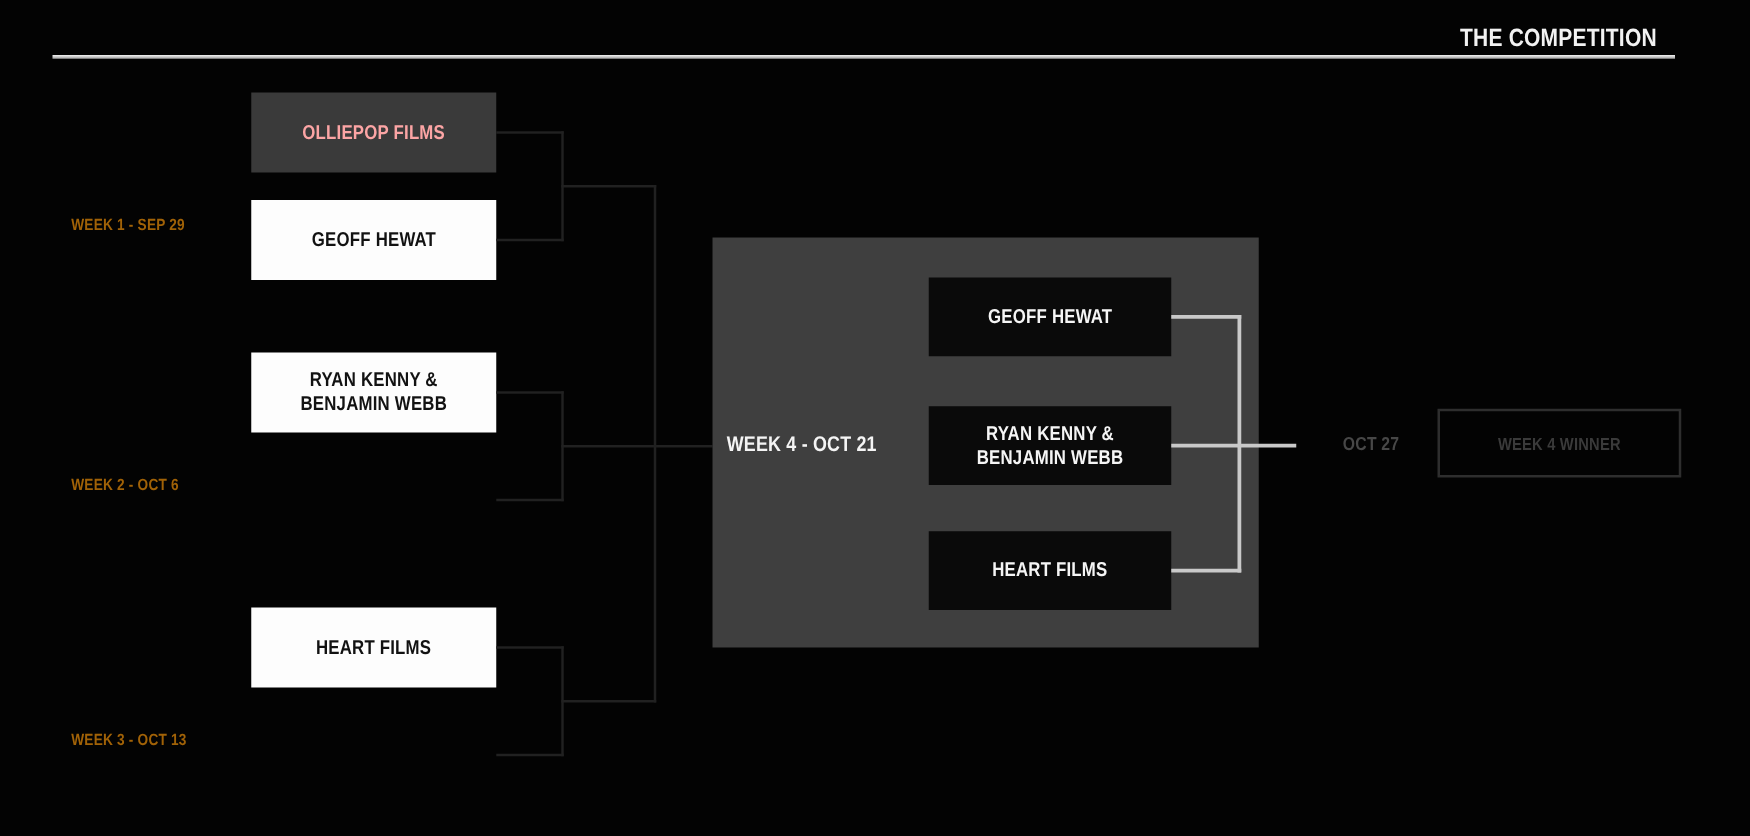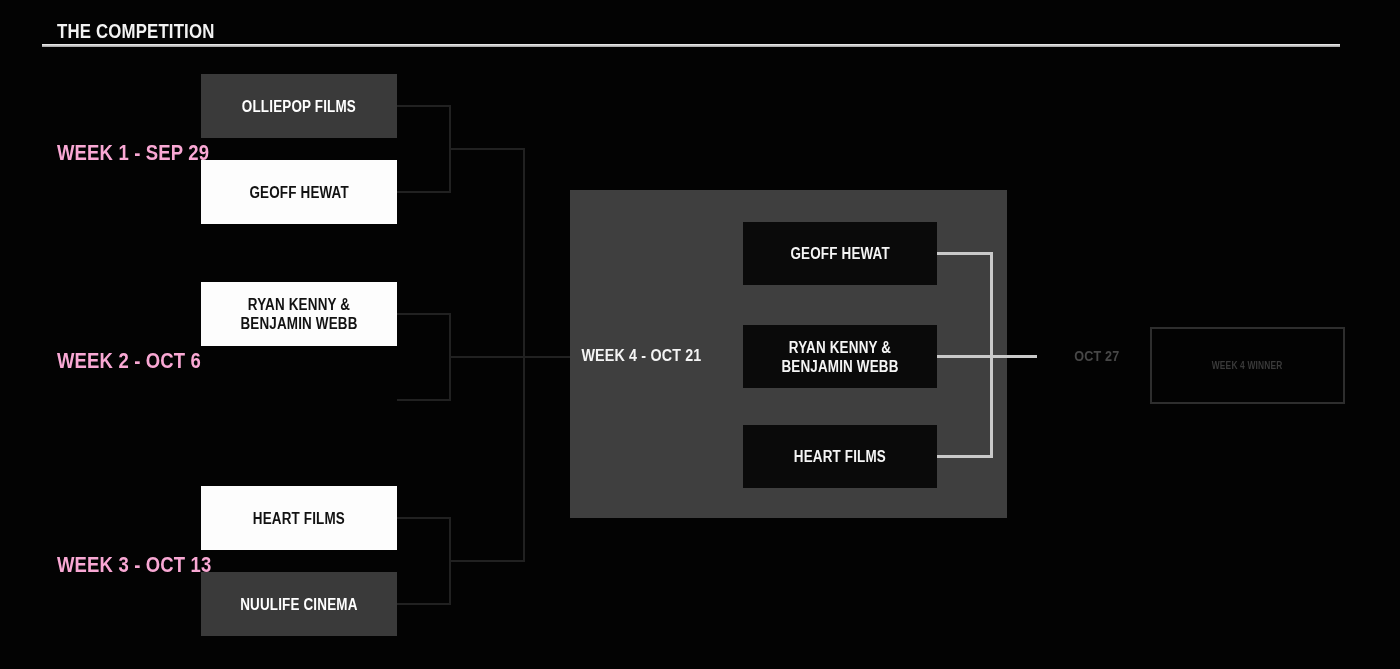--- a/index.html
+++ b/index.html
@@ -23,63 +23,64 @@
     letter-spacing: 0.2px;
   }
   .cond.left-origin { transform-origin: left center; }
 
   
   .title {
     position: absolute;
     top: 20px;
     left: 42px;
     width: 1298px;
-    text-align: left;
+    text-align: right;
     color: #f2f2f2;
     font-size: 20px;
     font-weight: 700;
   }
   .title-rule {
     position: absolute;
     top: 44px;
     left: 42px;
     width: 1298px;
     height: 3px;
     background: linear-gradient(#f4f4f4, #9e9e9e);
   }
 
   
   .round-label {
     position: absolute;
     left: 57px;
     width: 180px;
-    color: #f9a8d4;
-    font-size: 22px;
-    font-weight: 700;
-    white-space: nowrap;
+    color: #a16207;
+    font-size: 13px;
+    font-weight: 700;
+    white-space: nowrap;
+    margin-top: 32px;
   }
 
   
   .box {
     position: absolute;
     left: 201px;
     width: 196px;
     height: 64px;
     display: flex;
     align-items: center;
     justify-content: center;
     text-align: center;
     font-size: 16px;
     font-weight: 700;
     line-height: 19px;
     padding: 0 14px;
     box-sizing: border-box;
   }
   .box.white { background: #fdfdfd; color: #121212; }
-  .box.gray  { background: #3a3a3a; color: #ffffff; }
+  .box.gray  { background: #3a3a3a; color: #fca5a5; }
 
   
   .final-panel {
     position: absolute;
     left: 570px;
     top: 190px;
     width: 437px;
     height: 328px;
     background: #3f3f3f;
   }
@@ -121,28 +122,28 @@
     color: #474747;
     font-size: 15px;
     font-weight: 700;
     white-space: nowrap;
   }
   .winner-box {
     position: absolute;
     left: 1150px;
     top: 327px;
     width: 195px;
-    height: 77px;
+    height: 55px;
     border: 2px solid #2e2e2e;
     box-sizing: border-box;
     display: flex;
     align-items: center;
     justify-content: center;
     color: #3a3a3a;
-    font-size: 10px;
+    font-size: 14px;
     font-weight: 700;
     white-space: nowrap;
   }
 
   
   .line { position: absolute; }
   .line.dark  { background: #212121; }
   .line.light { background: #c9c9c9; }
   .h { height: 2px; }
   .v { width: 2px; }
@@ -176,23 +177,20 @@
     <span class="cond">GEOFF HEWAT</span>
   </div>
 
   <div class="box white" style="top:282px">
     <span class="cond">RYAN KENNY &amp; BENJAMIN WEBB</span>
   </div>
 
   <div class="box white" style="top:486px">
     <span class="cond">HEART FILMS</span>
   </div>
-  <div class="box gray" style="top:572px">
-    <span class="cond">NUULIFE CINEMA</span>
-  </div>
 
   <div class="line dark h" style="left:397px; top:105px; width:54px"></div>
   <div class="line dark h" style="left:397px; top:191px; width:54px"></div>
   <div class="line dark v" style="left:449px; top:105px; height:88px"></div>
   <div class="line dark h" style="left:449px; top:148px; width:76px"></div>
 
   <div class="line dark h" style="left:397px; top:313px; width:54px"></div>
   <div class="line dark h" style="left:397px; top:399px; width:54px"></div>
   <div class="line dark v" style="left:449px; top:313px; height:88px"></div>
   <div class="line dark h" style="left:449px; top:356px; width:121px"></div>

